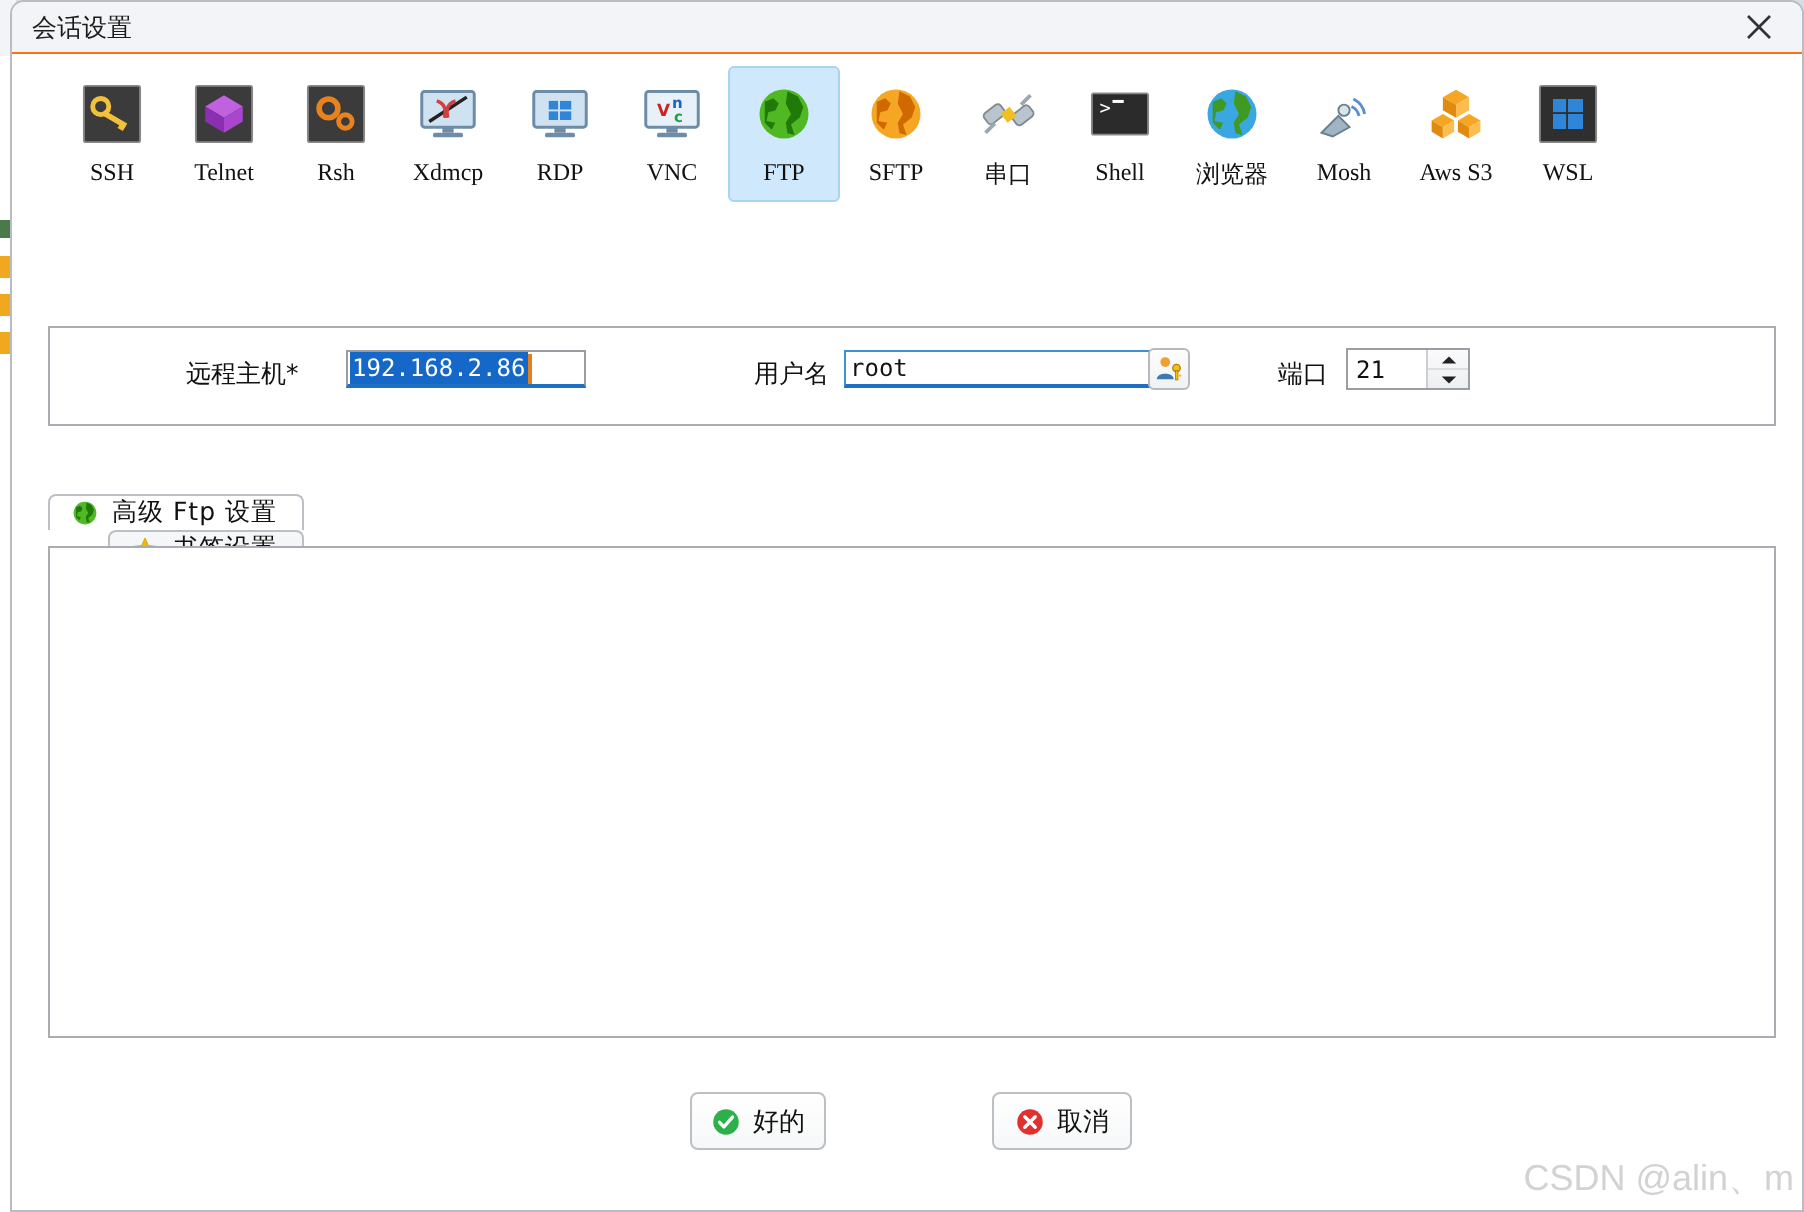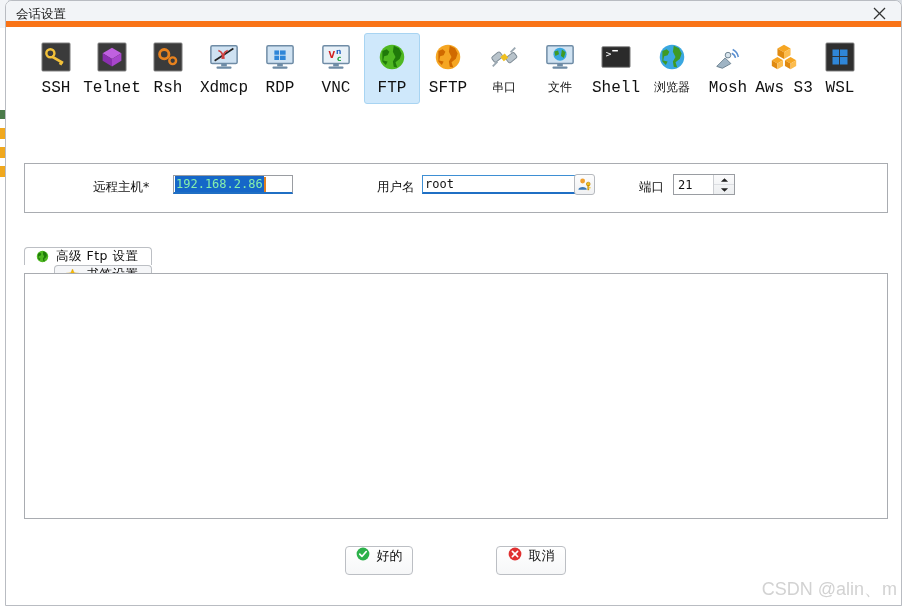--- a/index.html
+++ b/index.html
@@ -32,21 +32,21 @@
     border-top-left-radius: 7px;
     border-top-right-radius: 7px;
     box-sizing: border-box;
     overflow: hidden;
   }
 
   .titlebar {
     position: absolute; left: 0; top: 0;
     width: 100%; height: 26px;
     background: #f2f4f7;
-    border-bottom: 6px solid #f97316;
+    border-bottom: 1px solid #f97316;
     box-sizing: border-box;
   }
   .title-text {
     position: absolute; left: 10px; top: 5px;
     font-size: 12.5px; color: #1c1c1c;
     font-family: "DejaVu Sans", sans-serif;
     white-space: nowrap;
   }
   .close-btn {
     position: absolute; right: 0px; top: 0px;
@@ -79,22 +79,22 @@
   .proto.selected {
     background: #cfe8fb;
     border: 1px solid #a8d4f2;
   }
   .proto-icon {
     width: 32px; height: 32px;
     display: flex; align-items: center; justify-content: center;
     margin-bottom: 6px;
   }
   .proto-label {
-    font-family: Liberation Mono, monospace;
-    font-size: 16px;
+    font-family: Liberation Serif, serif;
+    font-size: 12px;
     color: #111;
     letter-spacing: 0px;
     white-space: nowrap;
   }
   .proto-label.cjk { font-family: "DejaVu Sans", sans-serif; font-size: 12px; }
 
   
   .tabstrip {
     position: absolute;
     display: flex; align-items: flex-end;
@@ -163,21 +163,21 @@
     box-sizing: border-box;
     border: 1px solid #9a9da2;
     border-bottom: 2px solid #1f6fc4;
     background: #ffffff;
     display: flex; align-items: center;
     cursor: text;
     overflow: hidden;
   }
   .sel-text {
     background: #1567c8;
-    color: #86efac;
+    color: #ffffff;
     font-family: "DejaVu Sans Mono", monospace;
     font-size: 12px;
     line-height: 16px;
     padding: 0 1px;
     margin-left: 1px;
     white-space: nowrap;
   }
   .caret-orange {
     width: 2px; height: 15px; background: #e08020;
   }
@@ -220,21 +220,21 @@
   }
   .spin-up { border-bottom: 1px solid #dcdee2; }
 
   
   .btn {
     position: absolute;
     height: 29px;
     border: 1px solid #bcbfc4;
     border-radius: 4px;
     background: linear-gradient(#ffffff, #f6f7f8);
-    display: flex; align-items: flex-start; justify-content: center;
+    display: flex; align-items: center; justify-content: center;
     cursor: pointer;
     box-sizing: border-box;
     font-size: 13px;
     color: #111;
     font-family: "DejaVu Sans", sans-serif;
   }
   .btn .bico { margin-right: 7px; display: flex; align-items: center; }
 
   
   .watermark {
@@ -379,33 +379,20 @@
         <rect x="13" y="13.5" width="6" height="6" fill="#f0c020" transform="rotate(-38 16 16)"></rect>
         <line x1="4" y1="26" x2="9" y2="21" stroke="#9aa7b1" stroke-width="2"></line>
         <line x1="28" y1="6" x2="23" y2="11" stroke="#9aa7b1" stroke-width="2"></line>
       </svg>
             </div>
             <div class="proto-label cjk">串口</div>
           </div>
           <div class="proto">
             <div class="proto-icon">
               <svg width="30" height="30" viewBox="0 0 32 32">
-        <rect x="2" y="4" width="28" height="19" rx="1.5" fill="#cfe2f2" stroke="#6f8ca6" stroke-width="1.6"></rect>
-        <rect x="13" y="23" width="6" height="3" fill="#6f8ca6"></rect>
-        <rect x="8" y="26" width="16" height="2.4" rx="1" fill="#6f8ca6"></rect>
-        <circle cx="16" cy="13" r="7" fill="#3aa7e0"></circle>
-        <path d="M10 10 L14 9 L15 13 L11 15 Z" fill="#3f9a24"></path>
-        <path d="M18 8 L22 11 L20 17 L17 15 Z" fill="#3f9a24"></path>
-      </svg>
-            </div>
-            <div class="proto-label cjk">文件</div>
-          </div>
-          <div class="proto">
-            <div class="proto-icon">
-              <svg width="30" height="30" viewBox="0 0 32 32">
         <rect x="1" y="5" width="30" height="22" rx="1" fill="#2b2b2b" stroke="#8a8a8a"></rect>
         <text x="5" y="16" font-family="DejaVu Sans Mono" font-size="10" fill="#ffffff">&gt;</text>
         <rect x="12" y="8.5" width="6" height="1.6" fill="#ffffff"></rect>
       </svg>
             </div>
             <div class="proto-label">Shell</div>
           </div>
           <div class="proto">
             <div class="proto-icon">
               <svg width="28" height="28" viewBox="0 0 32 32">

